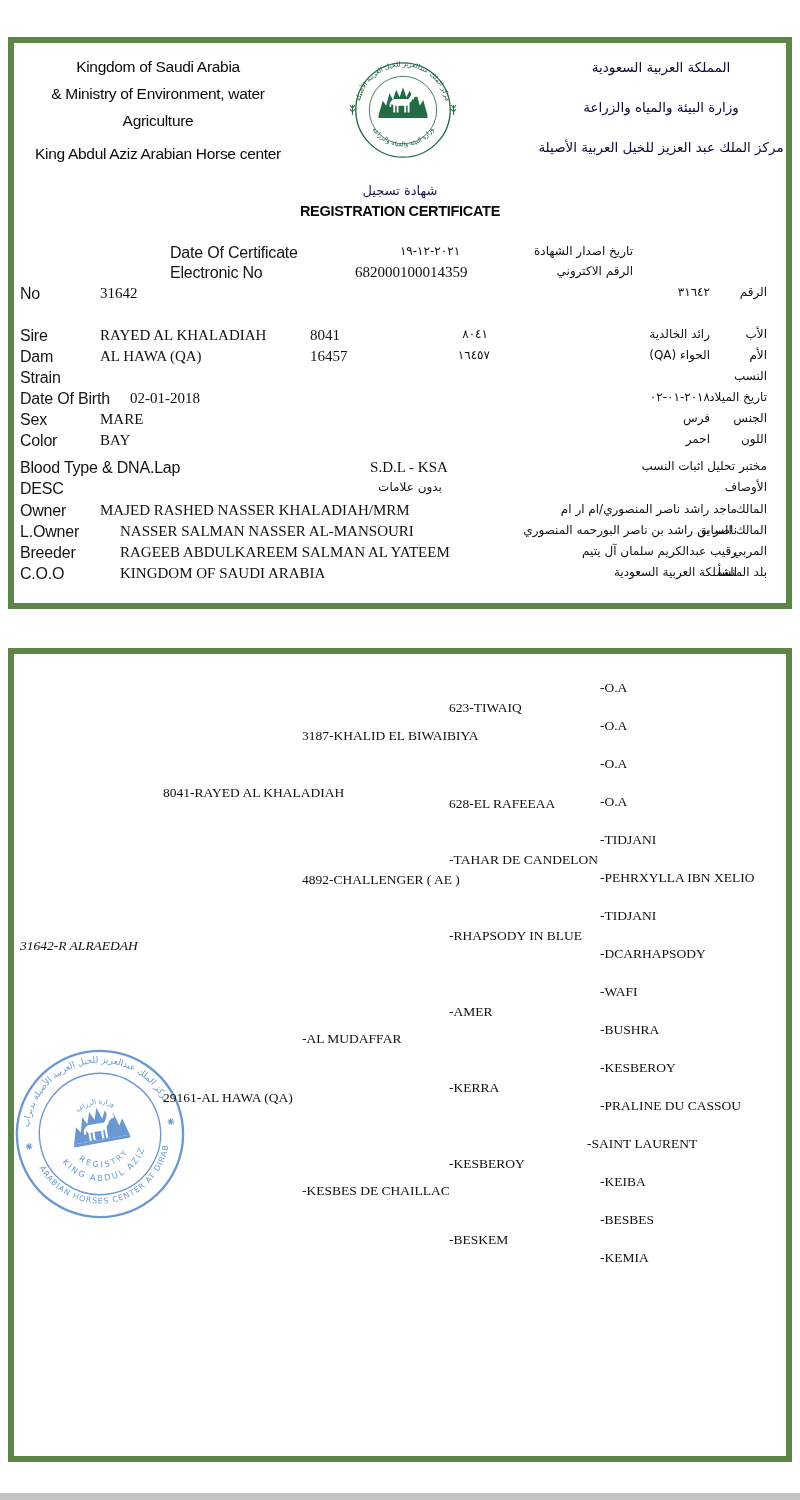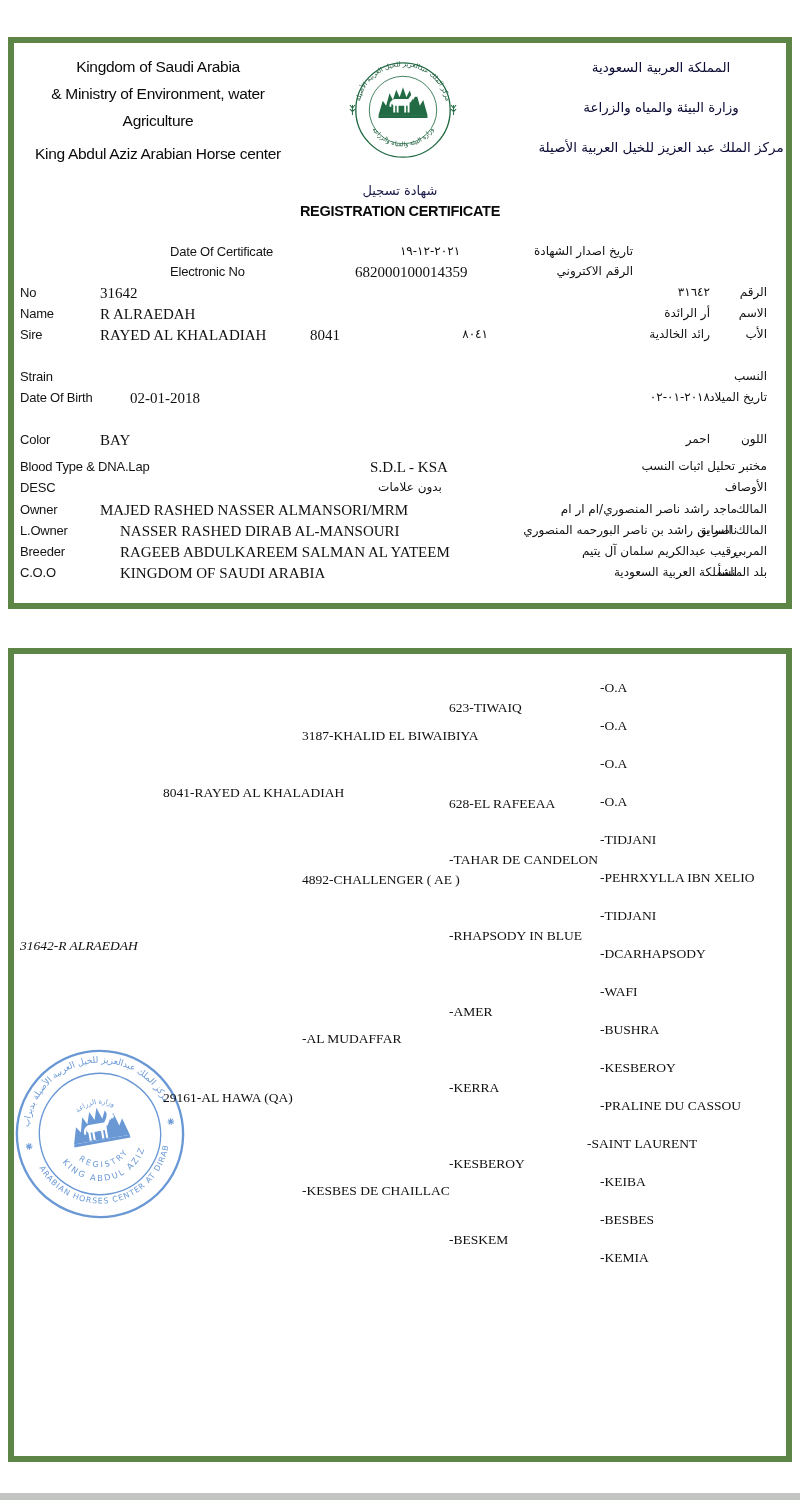--- a/index.html
+++ b/index.html
@@ -9,21 +9,21 @@
   #ped-box{top:648px;height:814px;}
   
   .hdr-en{position:absolute;left:18px;top:10px;width:252px;text-align:center;font-size:15.5px;line-height:27px;color:#0a0a0a;letter-spacing:-0.3px;}
   .hdr-en .l4{margin-top:6px;}
   .hdr-ar{position:absolute;left:518px;top:4px;width:258px;text-align:center;font-family:"DejaVu Sans",sans-serif;font-size:13.5px;line-height:40px;direction:rtl;color:#0a0a33;}
   .seal-wrap{position:absolute;left:330px;top:-2px;width:118px;height:138px;}
   .seal-title-ar{position:absolute;left:0;right:0;top:140px;text-align:center;font-family:"DejaVu Sans",sans-serif;font-size:13px;color:#1a1a4a;}
   .seal-title-en{position:absolute;left:0;right:0;top:160px;text-align:center;font-weight:bold;font-size:14.5px;letter-spacing:-0.3px;color:#0a0a0a;}
   
   .row{position:absolute;left:0;right:0;height:20px;}
-  .lbl{position:absolute;font-size:13px;letter-spacing:-0.2px;white-space:nowrap;color:#141414;}
+  .lbl{position:absolute;font-size:16px;letter-spacing:-0.2px;white-space:nowrap;color:#141414;}
   .val{position:absolute;font-family:"Liberation Serif",serif;font-size:15px;white-space:nowrap;color:#101010;}
   .ar{position:absolute;font-family:"DejaVu Sans",sans-serif;font-size:12px;white-space:nowrap;direction:rtl;color:#101010;}
   .ltr{direction:ltr;}
   .ctr{text-align:center;}
   
   .ped{position:absolute;font-family:"Liberation Serif",serif;font-size:13.5px;white-space:nowrap;color:#101010;}
   .stamp-wrap{position:absolute;left:-2px;top:392px;width:176px;height:176px;transform:rotate(-10deg);opacity:0.92;}
   .bottom-strip{position:absolute;left:0;right:0;bottom:0;height:7px;background:#c2c5c2;}
 </style>
 </head>
@@ -93,69 +93,77 @@
     <span class="lbl" style="left:156px">Electronic No</span>
     <span class="val" style="left:341px">682000100014359</span>
     <span class="ar" style="right:153px">الرقم الاكتروني</span>
   </div>
   <div class="row" style="top:242px">
     <span class="lbl" style="left:6px">No</span>
     <span class="val" style="left:86px">31642</span>
     <span class="ar" style="right:76px">٣١٦٤٢</span>
     <span class="ar" style="right:19px">الرقم</span>
   </div>
-  <div class="row" style="top:263px">
-    <span class="lbl" style="left:6px">Name</span>
-    <span class="val" style="left:86px">R ALRAEDAH</span>
-    <span class="ar" style="right:76px">أر الرائدة</span>
-    <span class="ar" style="right:19px">الاسم</span>
-  </div>
   <div class="row" style="top:284px">
     <span class="lbl" style="left:6px">Sire</span>
     <span class="val" style="left:86px">RAYED AL KHALADIAH</span>
     <span class="val" style="left:296px">8041</span>
     <span class="ar" style="right:298px">٨٠٤١</span>
     <span class="ar" style="right:76px">رائد الخالدية</span>
     <span class="ar" style="right:19px">الأب</span>
   </div>
+  <div class="row" style="top:305px">
+    <span class="lbl" style="left:6px">Dam</span>
+    <span class="val" style="left:86px">AL HAWA (QA)</span>
+    <span class="val" style="left:296px">16457</span>
+    <span class="ar" style="right:296px">١٦٤٥٧</span>
+    <span class="ar" style="right:76px">الحواء (QA)</span>
+    <span class="ar" style="right:19px">الأم</span>
+  </div>
   <div class="row" style="top:326px">
     <span class="lbl" style="left:6px">Strain</span>
     <span class="ar" style="right:19px">النسب</span>
   </div>
   <div class="row" style="top:347px">
     <span class="lbl" style="left:6px">Date Of Birth</span>
     <span class="val" style="left:116px">02-01-2018</span>
     <span class="ar ltr" style="right:76px">٢٠١٨-٠١-٠٢</span>
     <span class="ar" style="right:19px">تاريخ الميلاد</span>
   </div>
+  <div class="row" style="top:368px">
+    <span class="lbl" style="left:6px">Sex</span>
+    <span class="val" style="left:86px">MARE</span>
+    <span class="ar" style="right:76px">فرس</span>
+    <span class="ar" style="right:19px">الجنس</span>
+  </div>
   <div class="row" style="top:389px">
     <span class="lbl" style="left:6px">Color</span>
     <span class="val" style="left:86px">BAY</span>
     <span class="ar" style="right:76px">احمر</span>
     <span class="ar" style="right:19px">اللون</span>
   </div>
   <div class="row" style="top:416px">
     <span class="lbl" style="left:6px">Blood Type &amp; DNA.Lap</span>
     <span class="val ctr" style="left:340px;width:110px">S.D.L - KSA</span>
     <span class="ar" style="right:19px">مختبر تحليل اثبات النسب</span>
   </div>
   <div class="row" style="top:437px">
     <span class="lbl" style="left:6px">DESC</span>
     <span class="ar ctr" style="left:346px;width:100px">بدون علامات</span>
     <span class="ar" style="right:19px">الأوصاف</span>
   </div>
   <div class="row" style="top:459px">
     <span class="lbl" style="left:6px">Owner</span>
-    <span class="val" style="left:86px">MAJED RASHED NASSER ALMANSORI/MRM</span>
+    <span class="val" style="left:86px">MAJED RASHED NASSER KHALADIAH/MRM</span>
     <span class="ar" style="right:49px">ماجد راشد ناصر المنصوري/ام ار ام</span>
     <span class="ar" style="right:19px">المالك</span>
   </div>
   <div class="row" style="top:480px">
     <span class="lbl" style="left:6px">L.Owner</span>
-    <span class="val" style="left:106px">NASSER RASHED DIRAB AL-MANSOURI</span>
+    <span class="val" style="left:106px">NASSER SALMAN NASSER AL-MANSOURI</span>
     <span class="ar" style="right:49px">ناصر بن راشد بن ناصر البورحمه المنصوري</span>
     <span class="ar" style="right:19px">المالك السابق</span>
   </div>
   <div class="row" style="top:501px">
     <span class="lbl" style="left:6px">Breeder</span>
     <span class="val" style="left:106px">RAGEEB ABDULKAREEM SALMAN AL YATEEM</span>
     <span class="ar" style="right:49px">رقيب عبدالكريم سلمان آل يتيم</span>
     <span class="ar" style="right:19px">المربي</span>
   </div>
   <div class="row" style="top:522px">

